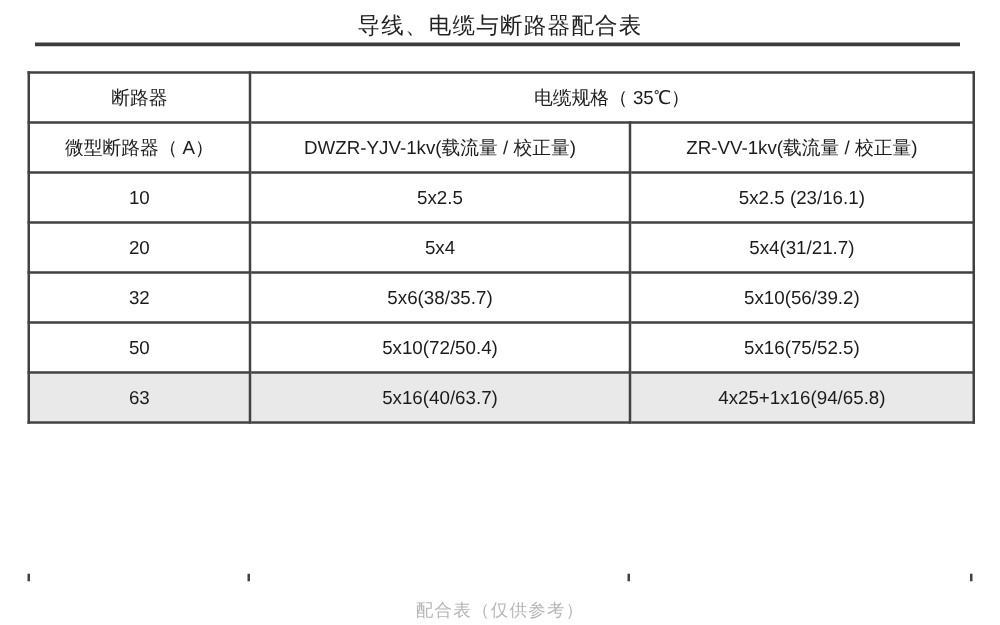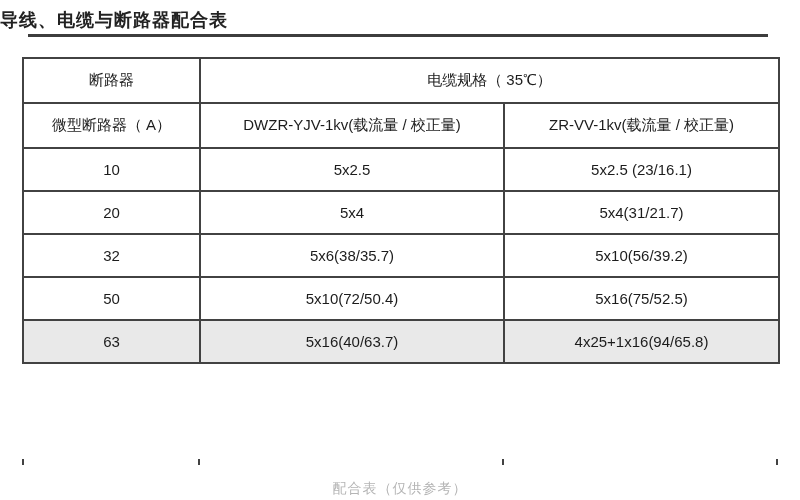--- a/index.html
+++ b/index.html
@@ -6,23 +6,24 @@
   html, body {
     width: 800px; height: 500px;
     background: #ffffff;
     font-family: "Liberation Sans", sans-serif;
     overflow: hidden;
     position: relative;
   }
   .doc-title {
     position: absolute;
     top: 8px; left: 0; width: 800px;
+    text-align: center;
     font-family: "Liberation Serif", "DejaVu Serif", serif;
     font-size: 18px;
-    font-weight: bold;
+    font-weight: normal;
     color: #222222;
     letter-spacing: 1px;
   }
   .title-rule {
     position: absolute;
     top: 34px; left: 28px;
     width: 740px; height: 3px;
     background: #3d3d3d;
   }
   table.match-table {
@@ -34,21 +35,21 @@
     color: #1c1c1c;
   }
   table.match-table td, table.match-table th {
     border: 2px solid #424242;
     height: 40px;
     text-align: center;
     vertical-align: middle;
     font-size: 15px;
     font-weight: normal;
     background: #ffffff;
-    padding: 12px 4px;
+    padding: 0 4px;
     overflow: hidden;
     white-space: nowrap;
   }
   table.match-table tr.shaded td { background: #e9e9e9; }
   .crop-stubs {
     position: absolute;
     top: 459px; left: 22px;
     width: 756px; height: 6px;
     pointer-events: none;
   }

